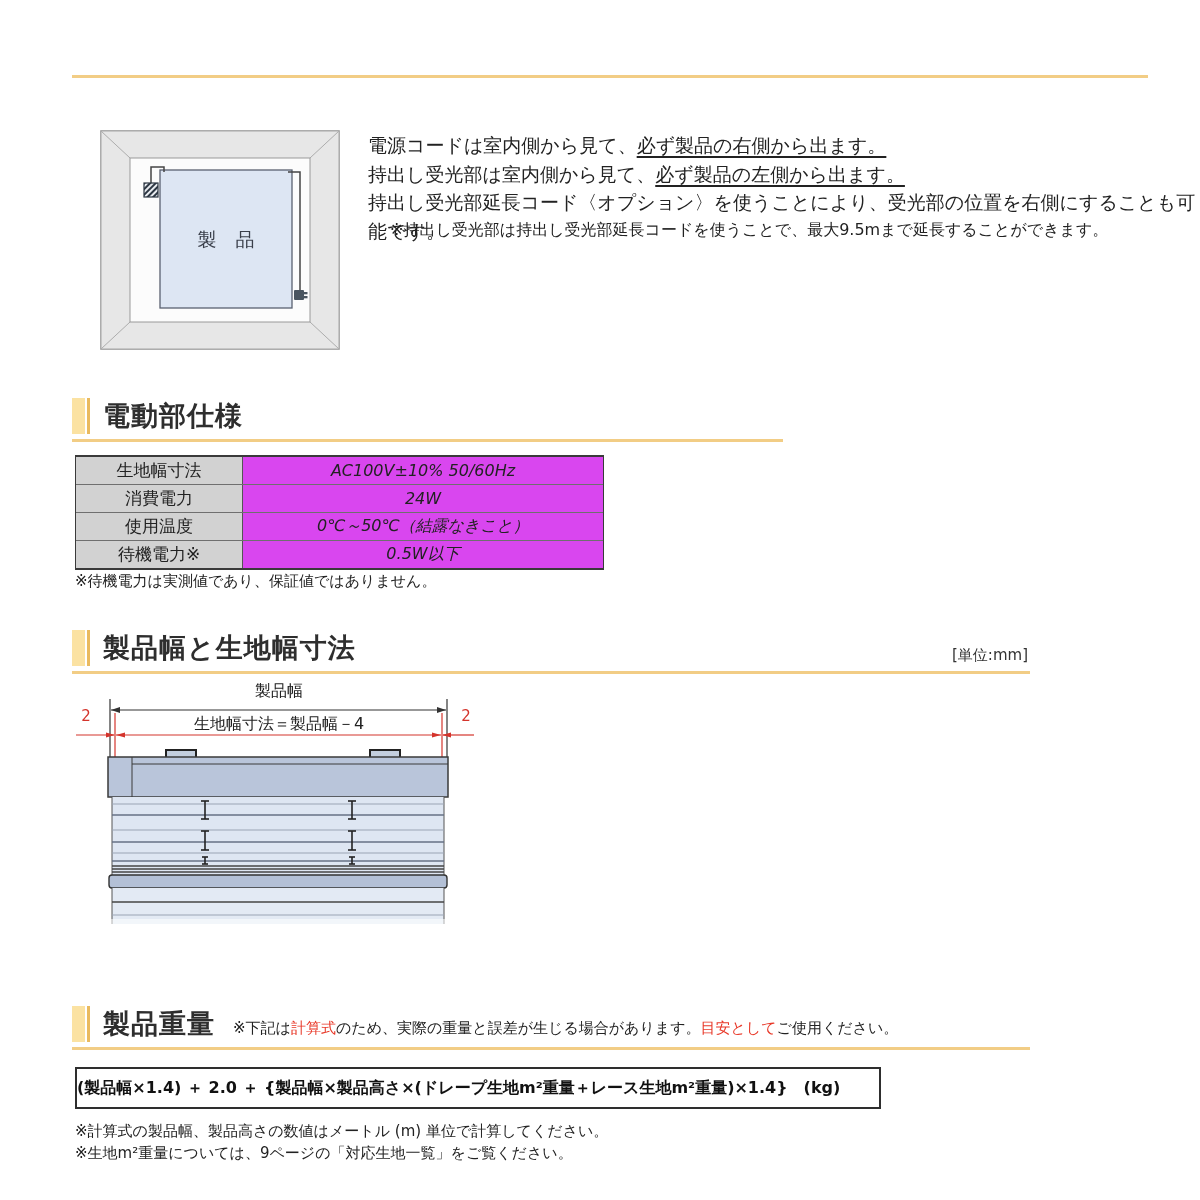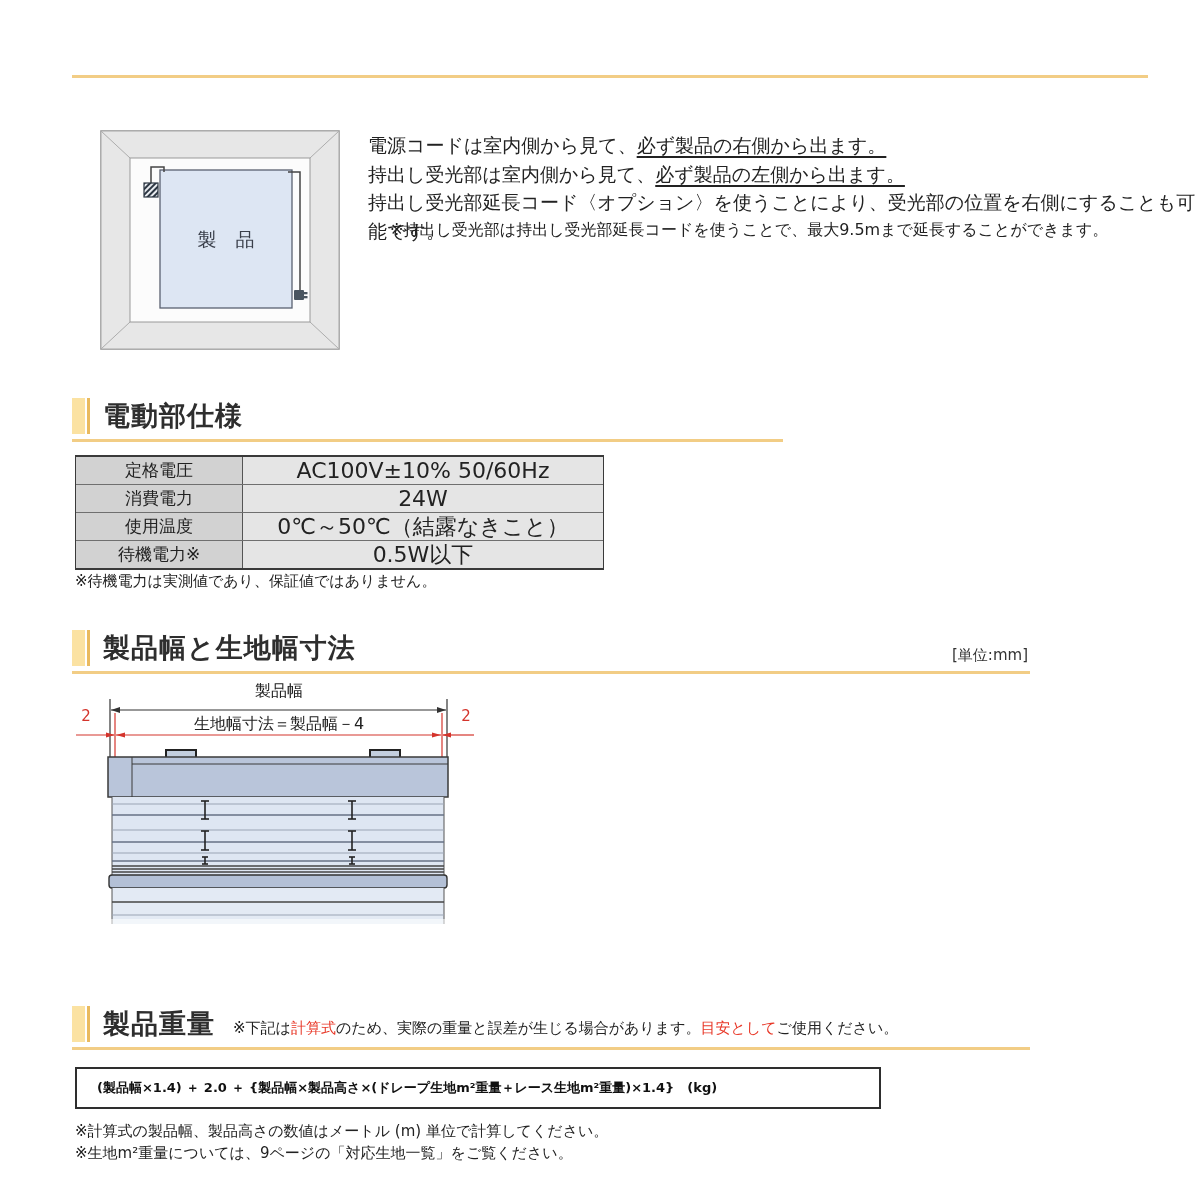--- a/index.html
+++ b/index.html
@@ -29,25 +29,25 @@
   .sym-outlet::after { content:""; position:absolute; left:10px; top:2px; width:3px; height:7px;
      background:linear-gradient(#4a5560 0 2.5px,#fff 2.5px 4.5px,#4a5560 4.5px 7px); }
   
   .spec-table { position:absolute; left:75px; top:455px; width:527px;
      border-top:2.5px solid #3a3a3a; border-bottom:2.5px solid #3a3a3a;
      border-left:1px solid #3a3a3a; border-right:1px solid #3a3a3a; }
   .spec-row { display:flex; height:27px; border-bottom:1px solid #6f6f6f; }
   .spec-row:last-child { border-bottom:none; }
   .spec-label { width:166px; background:#d2d2d2; border-right:1px solid #555;
      display:flex; align-items:center; justify-content:center; font-size:17px; color:#222; }
-  .spec-value { flex:1; display:flex; align-items:center; justify-content:center; font-size:22px; color:#222; background:#e5e5e5; }
+  .spec-value { flex:1; display:flex; align-items:center; justify-content:center; font-size:16px; color:#222; background:#d946ef;font-style:italic; }
   
   .formula-box { position:absolute; left:75px; top:1067px; width:806px; height:42px;
-     border:2px solid #2e2e2e; display:flex; align-items:center; padding-left:20px;
-     font-size:13px; font-weight:600; color:#111; box-sizing:border-box; }
+     border:2px solid #2e2e2e; display:flex; align-items:center; 
+     font-size:16px; font-weight:600; color:#111; box-sizing:border-box; }
   .footnote { position:absolute; font-size:15px; color:#222; }
   svg text { font-family:"DejaVu Sans","Liberation Sans",sans-serif; }
 </style>
 </head>
 <body>
 
 <div id="page">
 
   <div class="sec-head" style="left:72px; top:70px; width:1076px;">
     <div class="bar"></div>
@@ -89,21 +89,21 @@
 
 
   <div class="sec-head" style="left:72px; top:398px; width:711px;">
     <div class="bar"></div>
     <div class="bar2"></div>
     <div class="ttl">電動部仕様</div>
   </div>
 
   <div class="spec-table">
     <div class="spec-row">
-      <div class="spec-label">定格電圧</div>
+      <div class="spec-label">生地幅寸法</div>
       <div class="spec-value">AC100V±10%  50/60Hz</div>
     </div>
     <div class="spec-row">
       <div class="spec-label">消費電力</div>
       <div class="spec-value">24W</div>
     </div>
     <div class="spec-row">
       <div class="spec-label">使用温度</div>
       <div class="spec-value">0℃～50℃（結露なきこと）</div>
     </div>

